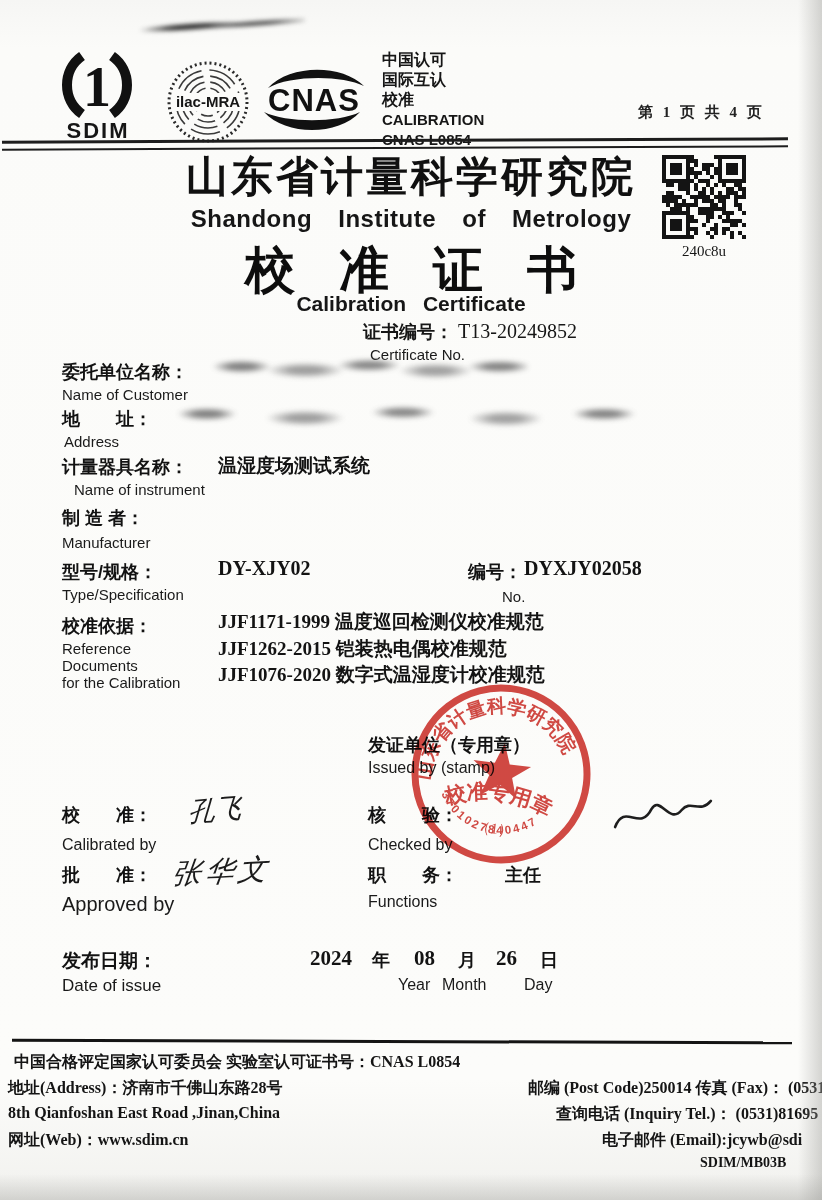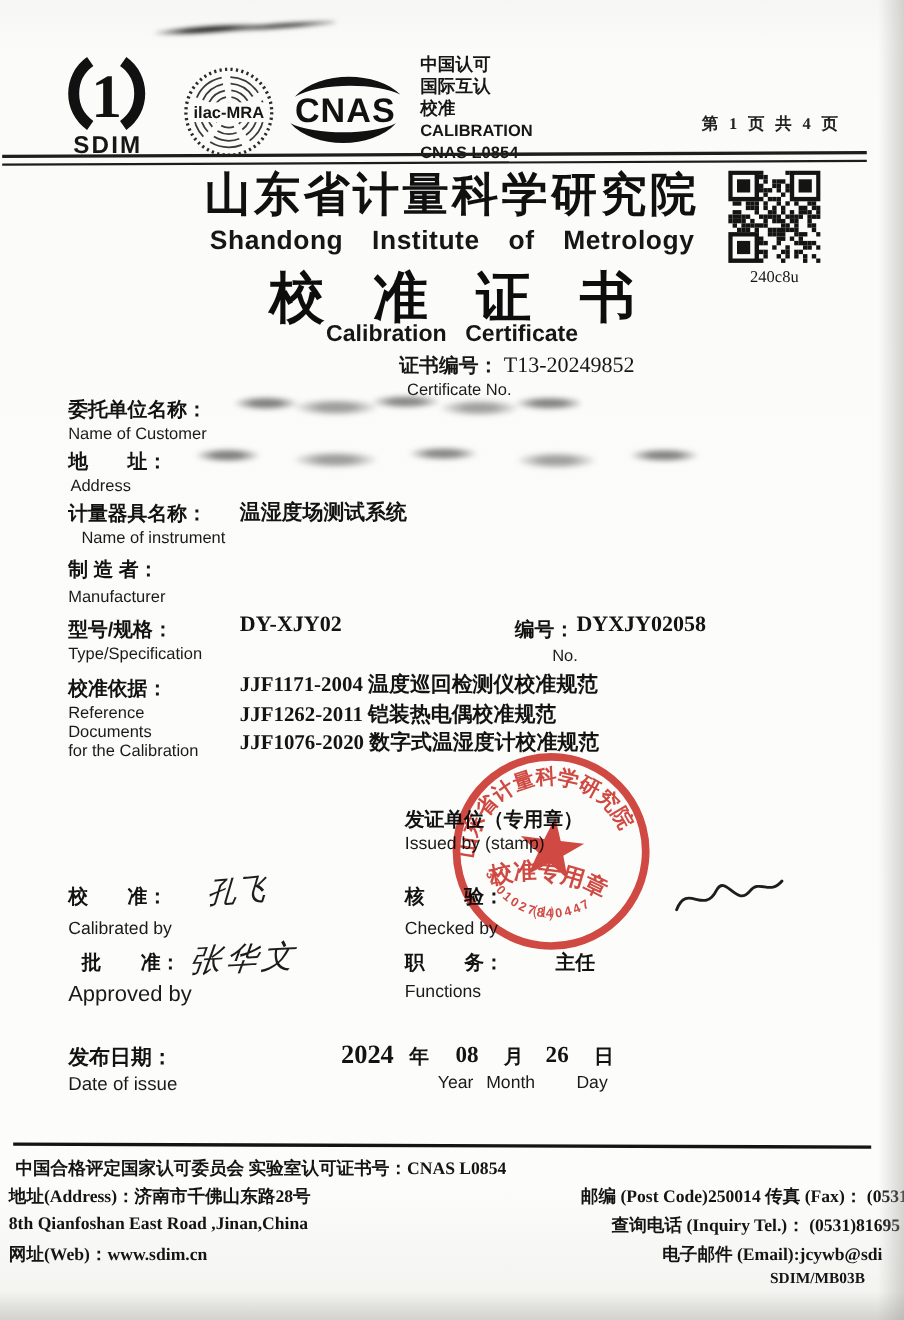--- a/index.html
+++ b/index.html
@@ -290,37 +290,37 @@
   <div class="abs val" style="left:218px;top:557px;font-size:20px;">DY-XJY02</div>
   <div class="abs lbl" style="left:468px;top:560px;">编号：</div>
   <div class="abs val" style="left:524px;top:557px;font-size:20px;">DYXJY02058</div>
   <div class="abs sub" style="left:62px;top:586px;">Type/Specification</div>
   <div class="abs sub" style="left:502px;top:588px;">No.</div>
 
   <div class="abs lbl" style="left:62px;top:614px;">校准依据：</div>
   <div class="abs sub" style="left:62px;top:640px;">Reference</div>
   <div class="abs sub" style="left:62px;top:657px;">Documents</div>
   <div class="abs sub" style="left:62px;top:674px;">for the Calibration</div>
-  <div class="abs val" style="left:218px;top:609px;">JJF1171-2004 温度巡回检测仪校准规范</div>
-  <div class="abs val" style="left:218px;top:636px;">JJF1262-2011 铠装热电偶校准规范</div>
+  <div class="abs val" style="left:218px;top:609px;">JJF1171-1999 温度巡回检测仪校准规范</div>
+  <div class="abs val" style="left:218px;top:636px;">JJF1262-2015 铠装热电偶校准规范</div>
   <div class="abs val" style="left:218px;top:662px;">JJF1076-2020 数字式温湿度计校准规范</div>
 
   <div class="abs lbl" style="left:368px;top:733px;">发证单位（专用章）</div>
   <div class="abs sub" style="left:368px;top:759px;font-size:16px;">Issued by (stamp)</div>
 
   <div class="abs lbl" style="left:62px;top:803px;">校　　准：</div>
   <div class="abs hand" style="left:188px;top:792px;font-size:27px;transform:rotate(-5deg) skewX(-8deg);">孔飞</div>
   <div class="abs sub" style="left:62px;top:836px;font-size:16px;">Calibrated by</div>
   <div class="abs lbl" style="left:368px;top:803px;">核　　验：</div>
   <div class="abs sub" style="left:368px;top:836px;font-size:16px;">Checked by</div>
   <svg class="abs" style="left:608px;top:792px;transform:rotate(-6deg);z-index:25;" width="110" height="44" viewBox="0 0 110 44">
     <path d="M6,30 C18,6 30,38 44,16 C54,2 60,34 74,20 C84,10 92,26 104,14" fill="none" stroke="#1e1e1e" stroke-width="2.6" stroke-linecap="round"></path>
   </svg>
 
-  <div class="abs lbl" style="left:62px;top:863px;margin-left:12px;">批　　准：</div>
+  <div class="abs lbl" style="left:62px;top:863px;">批　　准：</div>
   <div class="abs hand" style="left:172px;top:852px;font-size:29px;letter-spacing:4px;transform:rotate(-3deg) skewX(-10deg);">张华文</div>
   <div class="abs sub" style="left:62px;top:893px;font-size:20px;">Approved by</div>
   <div class="abs lbl" style="left:368px;top:863px;">职　　务：</div>
   <div class="abs lbl" style="left:505px;top:863px;">主任</div>
   <div class="abs sub" style="left:368px;top:893px;font-size:16px;">Functions</div>
 
   <svg class="abs stamp" style="left:408px;top:681px;" width="186" height="186" viewBox="0 0 186 186">
     <g transform="rotate(7 93 93)">
       <circle cx="93" cy="93" r="86" fill="none" stroke="#cf3a34" stroke-width="7"></circle>
       <defs>
@@ -337,21 +337,21 @@
       </text>
       <text x="93" y="153" text-anchor="middle" font-family="Liberation Serif,serif" font-size="15" fill="#cf3a34">（1）</text>
       <text font-family="Liberation Sans,sans-serif" font-weight="bold" font-size="11.5" letter-spacing="2.5" fill="#cf3a34">
         <textPath href="#arcBot" startOffset="10%">3701027840447</textPath>
       </text>
     </g>
   </svg>
 
   <div class="abs lbl" style="left:62px;top:948px;font-size:19px;">发布日期：</div>
   <div class="abs sub" style="left:62px;top:976px;font-size:17px;">Date of issue</div>
-  <div class="abs val" style="left:310px;top:946px;font-size:24px;">2024</div>
+  <div class="abs val" style="left:310px;top:946px;font-size:21px;">2024</div>
   <div class="abs lbl" style="left:372px;top:948px;">年</div>
   <div class="abs val" style="left:414px;top:946px;font-size:21px;">08</div>
   <div class="abs lbl" style="left:458px;top:948px;">月</div>
   <div class="abs val" style="left:496px;top:946px;font-size:21px;">26</div>
   <div class="abs lbl" style="left:540px;top:948px;">日</div>
   <div class="abs sub" style="left:358px;top:976px;font-size:16px;margin-left:40px;">Year</div>
   <div class="abs sub" style="left:442px;top:976px;font-size:16px;">Month</div>
   <div class="abs sub" style="left:524px;top:976px;font-size:16px;">Day</div>
 
   <div class="abs footer-rule"></div>

